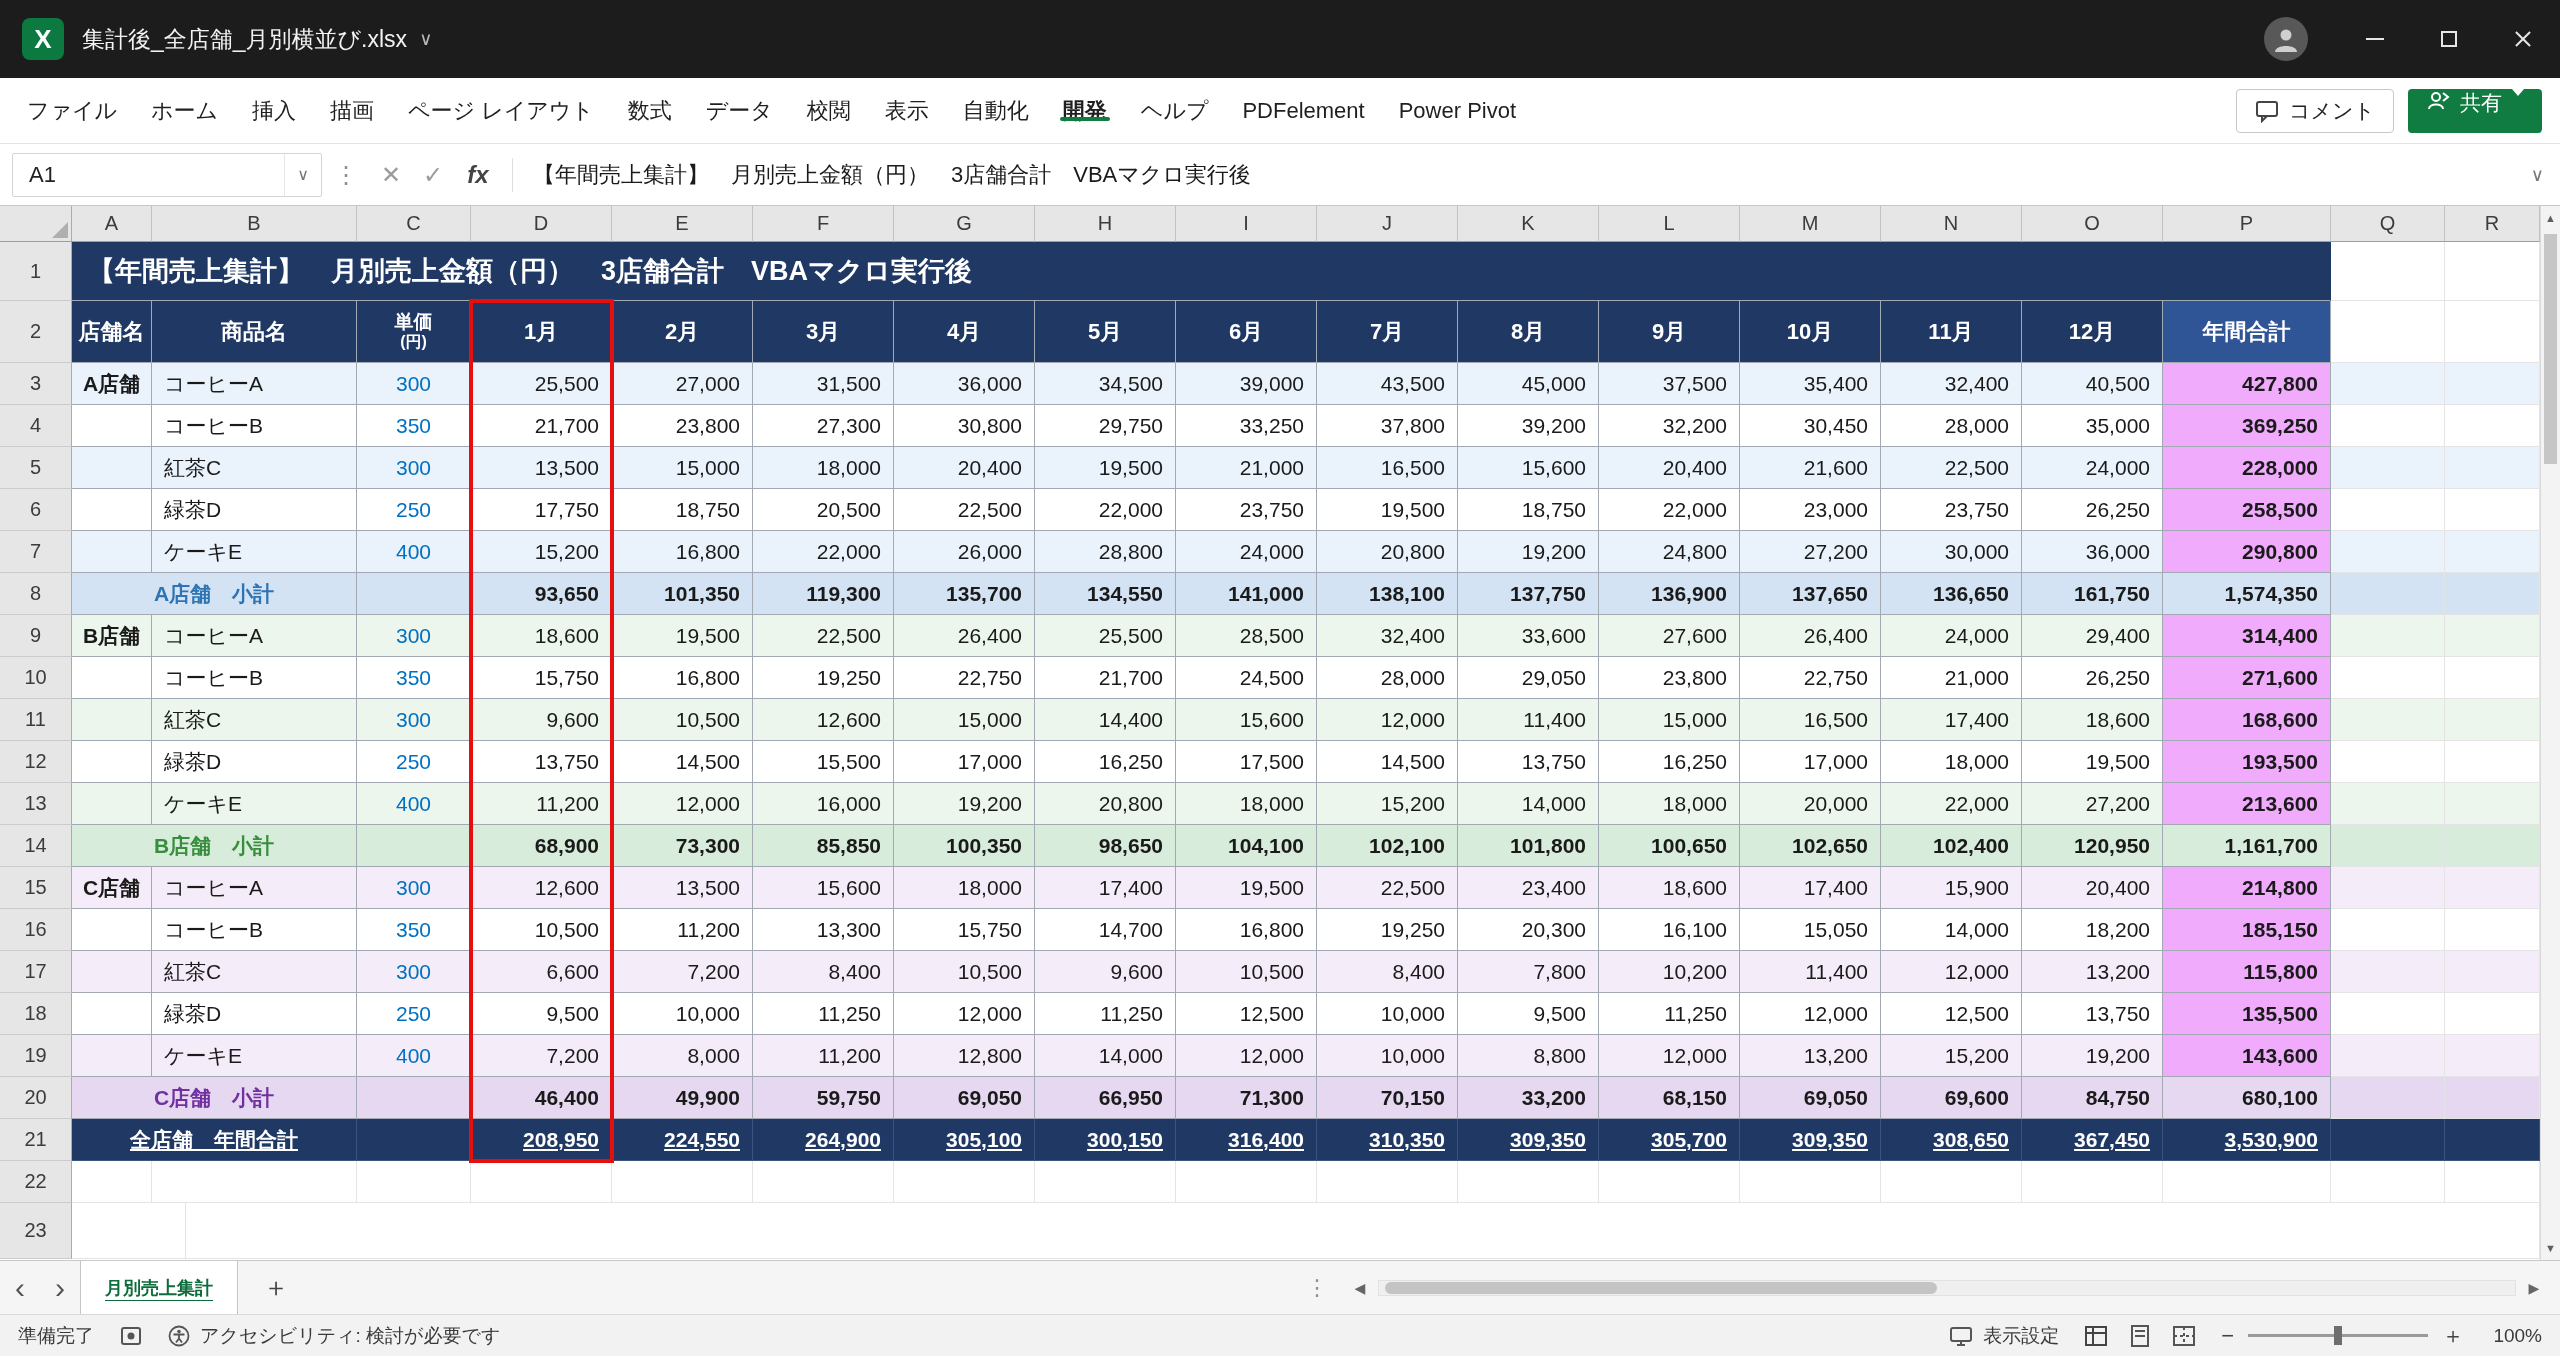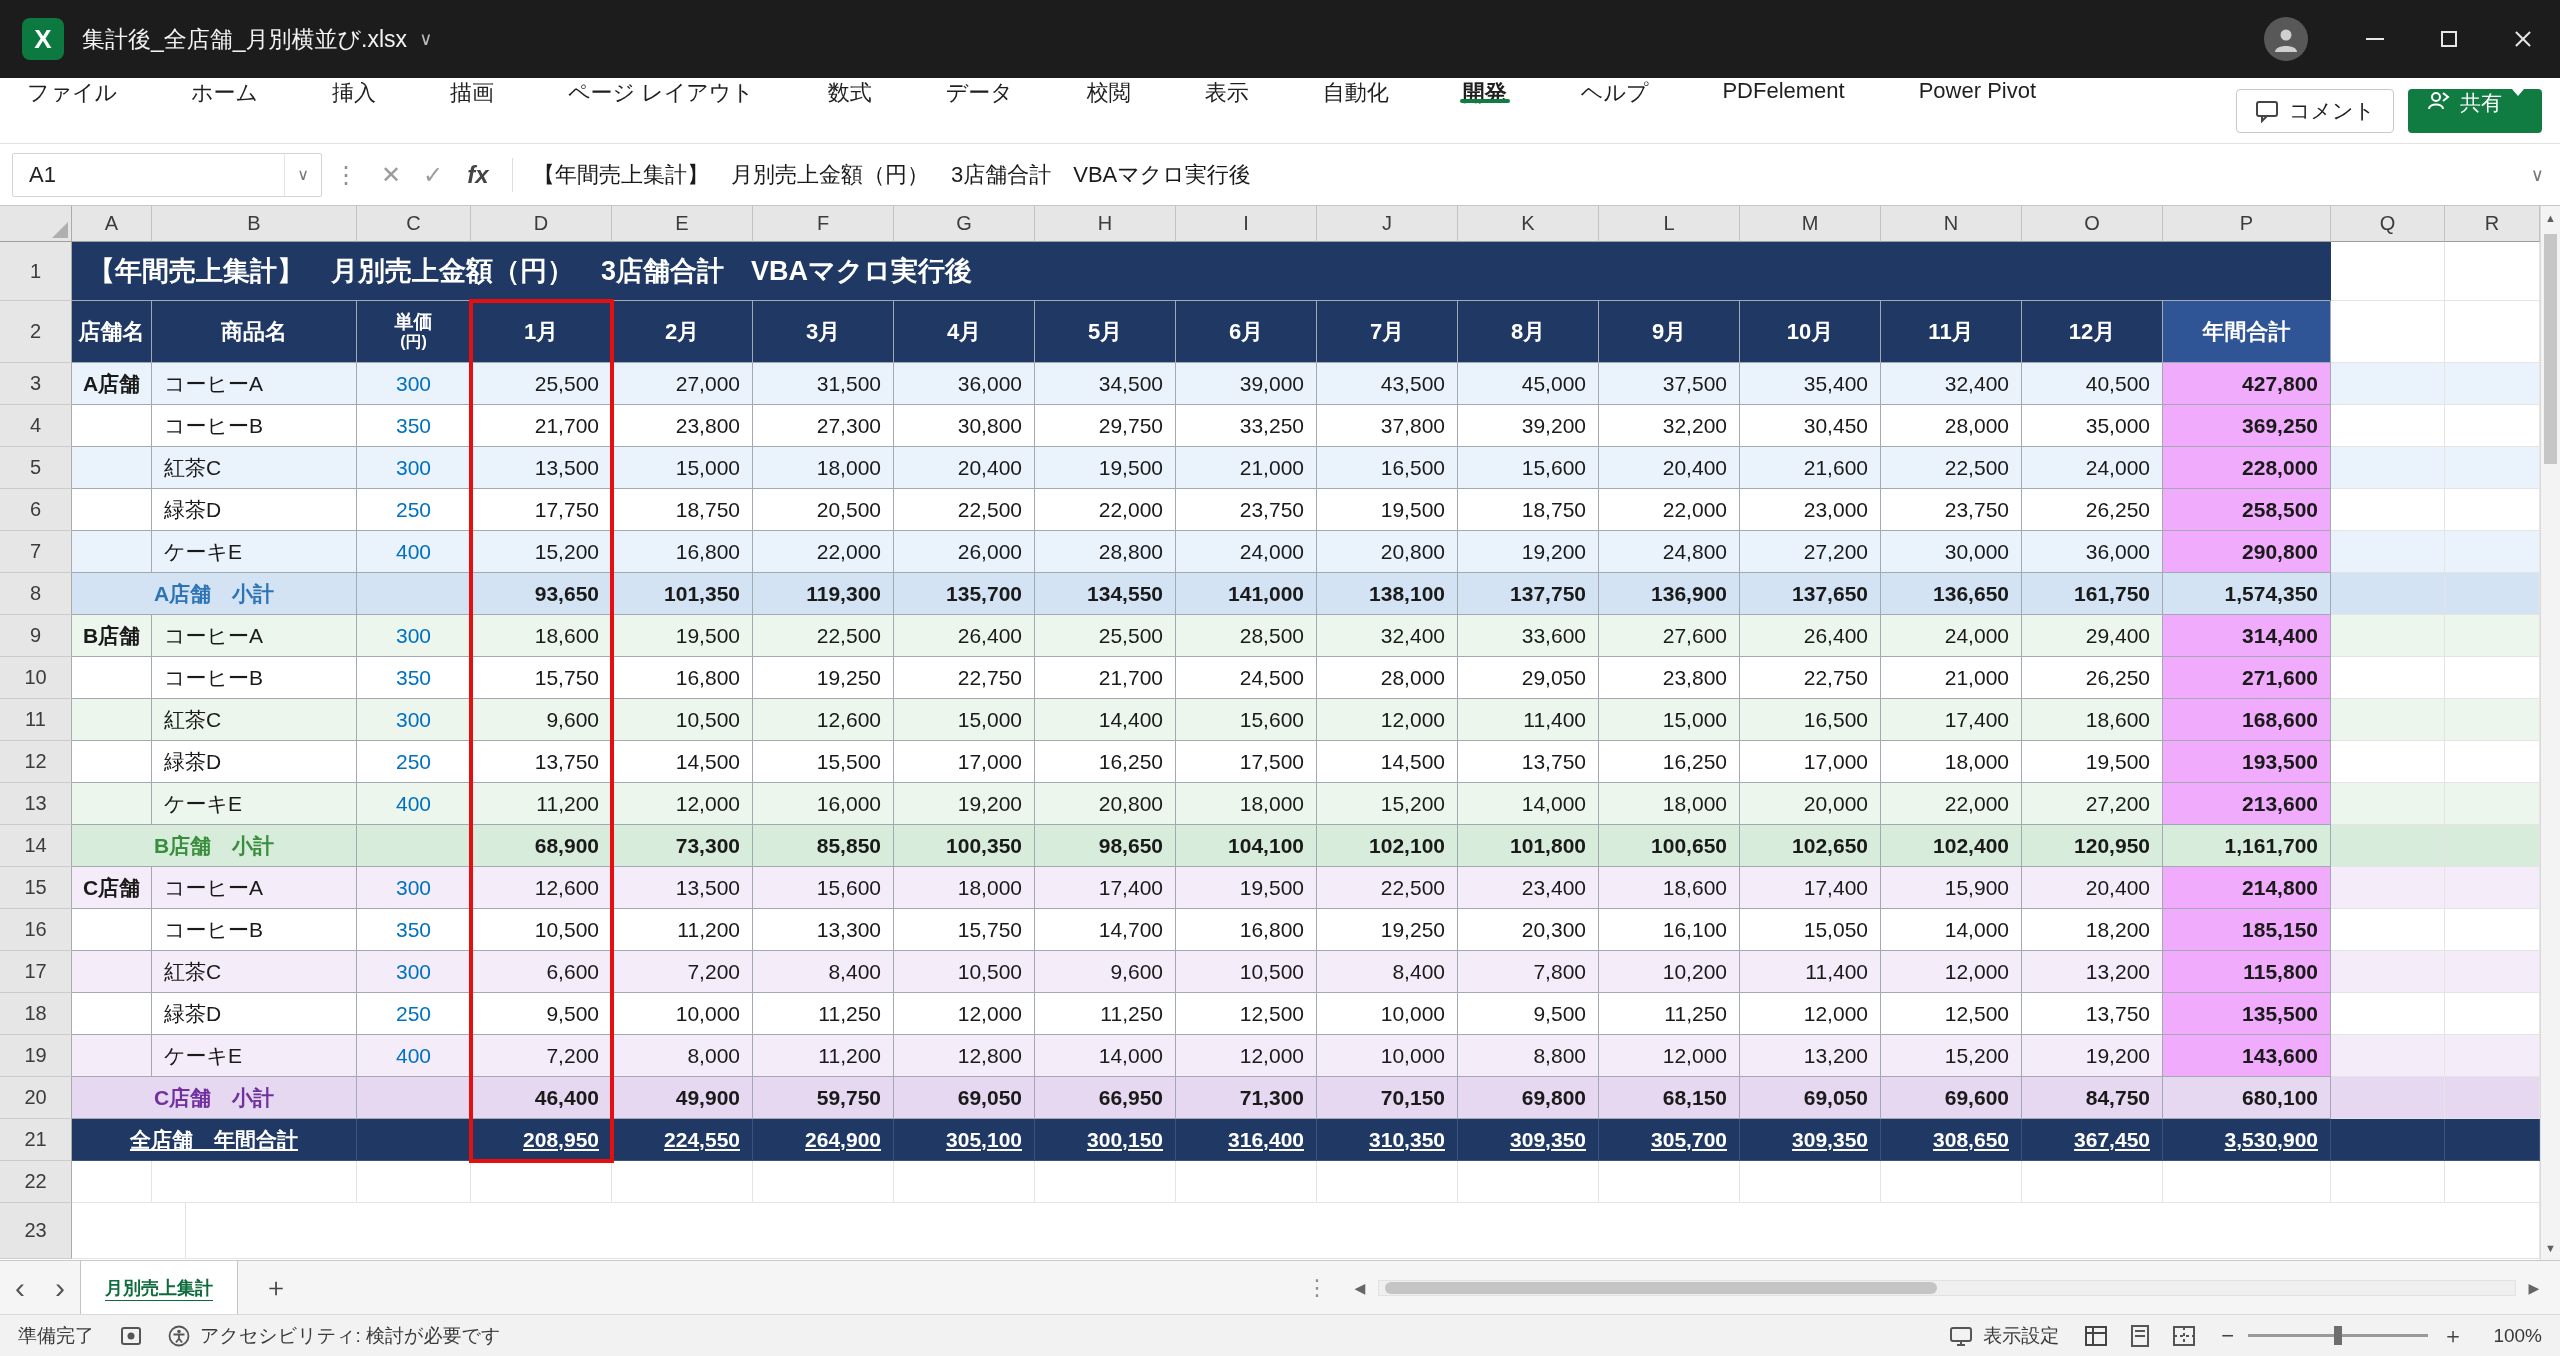--- a/index.html
+++ b/index.html
@@ -20,21 +20,21 @@
             justify-content:center; margin-right:30px; overflow:hidden; }
   .wbtn { width:74px; height:100%; display:flex; align-items:center; justify-content:center; }
   .bar-min { width:18px; height:2px; background:#E6E6E6; }
   .box-max { width:16px; height:16px; border:2px solid #E6E6E6; }
   .x-close { position:relative; width:20px; height:20px; }
   .x-close::before,.x-close::after { content:""; position:absolute; left:9px; top:0; width:2px; height:20px; background:#E6E6E6; }
   .x-close::before { transform:rotate(45deg); } .x-close::after { transform:rotate(-45deg); }
 
   
   .ribbon { height:66px; background:#FFFFFF; display:flex; align-items:center; border-bottom:1px solid #E3E3E3; }
-  .rtabs { display:flex; height:100%; align-items:flex-start; padding-left:10px;gap:40px; }
+  .rtabs { display:flex; height:100%; align-items:center; padding-left:10px; }
   .rtab { padding:0 17px; font-size:22px; color:#1F1F1F; display:flex; align-items:center; position:relative; white-space:nowrap; cursor:default; }
   .rtab.active { font-weight:700; }
   .rtab.active::after { content:""; position:absolute; left:14px; right:14px; bottom:5px; height:4px; background:#107C41; border-radius:2px; }
   .ribbon-right { margin-left:auto; display:flex; align-items:center; gap:14px; margin-right:18px; }
   .btn-comment { display:flex; align-items:center; gap:10px; height:44px; padding:0 18px; border:1px solid #C8C8C8;
                  border-radius:4px; background:#FFF; font-size:21px; color:#1F1F1F; }
   .btn-share { display:flex; align-items:flex-start; gap:10px; height:44px; padding:0 18px; border-radius:4px;
                background:#107C41; color:#FFF; font-size:21px; }
   .chev-sm { width:0; height:0; border-left:6px solid transparent; border-right:6px solid transparent; border-top:7px solid currentColor; }
 
@@ -622,21 +622,21 @@
         <div class="gut">20</div>
         <div class="cell cAB">C店舗　小計</div>
         <div class="cell cC"></div>
         <div class="cell cM num">46,400</div>
         <div class="cell cM num">49,900</div>
         <div class="cell cM num">59,750</div>
         <div class="cell cM num">69,050</div>
         <div class="cell cM num">66,950</div>
         <div class="cell cM num">71,300</div>
         <div class="cell cM num">70,150</div>
-        <div class="cell cM num">69,800</div>
+        <div class="cell cM num">33,200</div>
         <div class="cell cM num">68,150</div>
         <div class="cell cM num">69,050</div>
         <div class="cell cM num">69,600</div>
         <div class="cell cM num">84,750</div>
         <div class="cell cP num annual">680,100</div>
         <div class="cell out cQ"></div>
         <div class="cell out cR"></div>
       </div>
       <div class="srow r-grand">
         <div class="gut">21</div>

